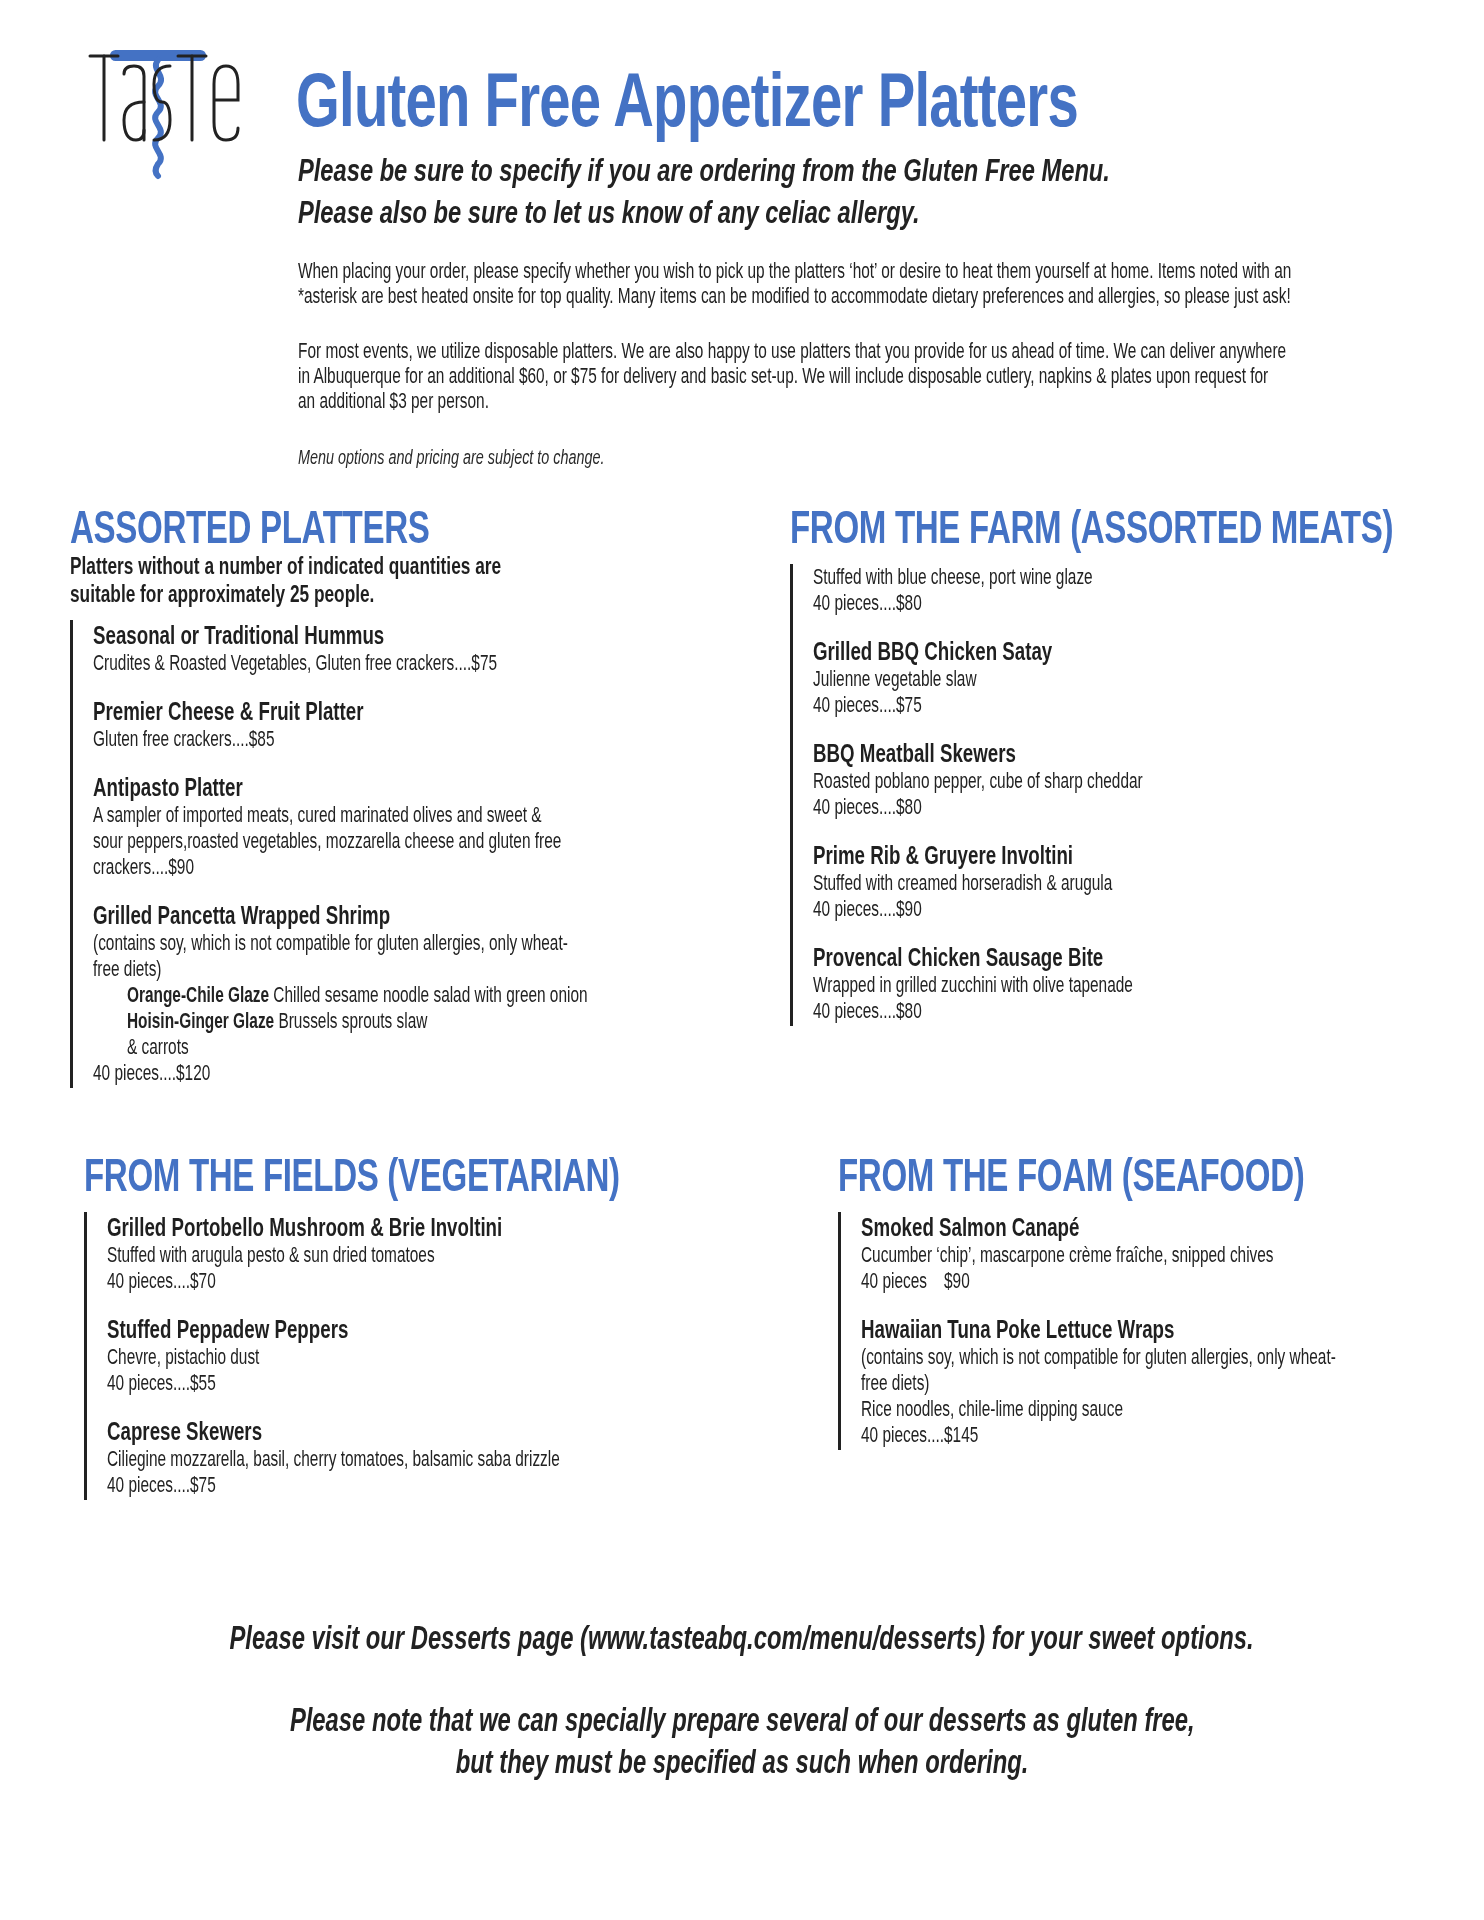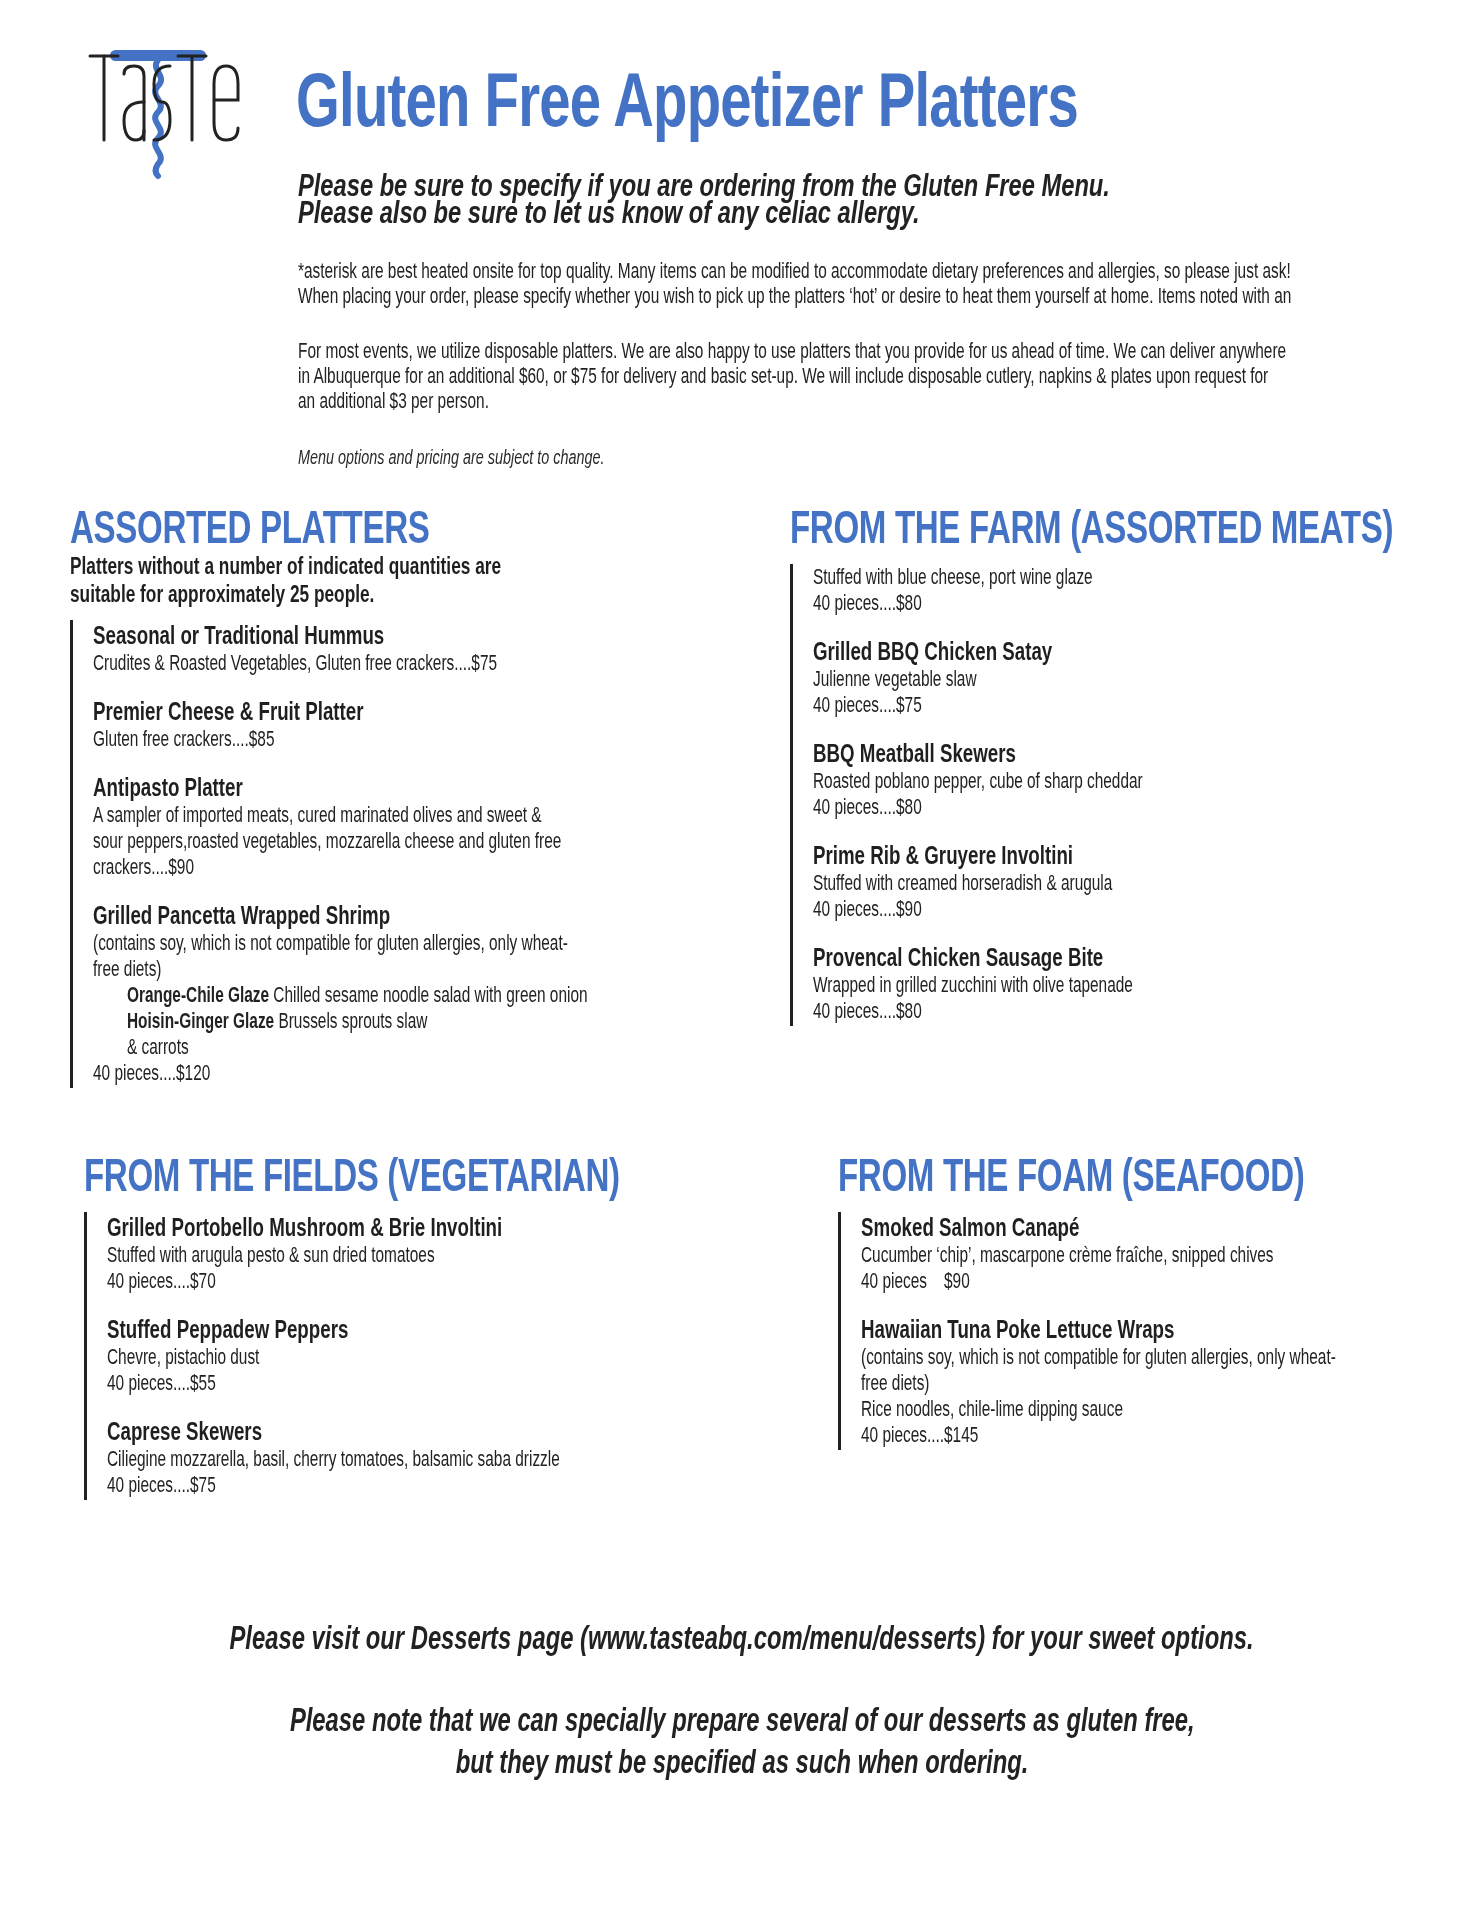--- a/index.html
+++ b/index.html
@@ -12,21 +12,21 @@
   .logo { position: absolute; left: 88px; top: 44px; width: 130px; height: 270px; }
   .logo svg { position: absolute; left: 0; top: 0; }
   .logo-word { position: absolute; left: -4px; top: 200px; width: 160px; height: 100px; }
 
   
   .title { position: absolute; left: 296px; top: 56px; font-size: 76px; font-weight: bold; color: #4472c4;
            letter-spacing: -1px; }
   .title .cond { transform: scaleX(0.74); }
   .subtitle { position: absolute; left: 298px; font-size: 32px; font-weight: bold; font-style: italic; color: #222; }
   .subtitle .cond { transform: scaleX(0.74); }
-  .sub1 { top: 167px; text-decoration: underline; }
+  .sub1 { top: 152px; text-decoration: underline; }
   .sub2 { top: 194px; }
 
   .intro { position: absolute; left: 298px; width: 1110px; font-size: 20px; color: #2a2a2a; line-height: 25px; }
   .intro .line { display: block; height: 25px; }
   .intro .cond { transform: scaleX(0.70); }
   .intro1 { top: 258px; }
   .intro-note { position: absolute; left: 298px; top: 446px; font-size: 20px; font-style: italic; color: #2a2a2a; }
   .intro-note .cond { transform: scaleX(0.72); }
 
   
@@ -85,22 +85,22 @@
       <path d="M150 84 Q 150 96 138 96 Q 126 96 126 78 L 126 40 Q 126 22 138 22 Q 150 22 150 40 L 150 56 L 126 56"></path>
     </g>
   </svg>
 </div>
 
 <h1 class="title"><span class="cond">Gluten Free Appetizer Platters</span></h1>
 <div class="subtitle sub1"><span class="cond">Please be sure to specify if you are ordering from the Gluten Free Menu.</span></div>
 <div class="subtitle sub2"><span class="cond">Please also be sure to let us know of any celiac allergy.</span></div>
 
 <div class="intro intro1">
+  <span class="line"><span class="cond">When placing your order, please specify whether you wish to pick up the platters ‘hot’ or desire to heat them yourself at home.  Items noted with an</span></span>
   <span class="line"><span class="cond">*asterisk are best heated onsite for top quality.  Many items can be modified to accommodate dietary preferences and allergies, so please just ask!</span></span>
-  <span class="line"><span class="cond">When placing your order, please specify whether you wish to pick up the platters ‘hot’ or desire to heat them yourself at home.  Items noted with an</span></span>
 </div>
 <div class="intro" style="top:338px">
   <span class="line"><span class="cond">For most events, we utilize disposable platters. We are also happy to use platters that you provide for us ahead of time.  We can deliver anywhere</span></span>
   <span class="line"><span class="cond">in Albuquerque for an additional $60, or $75 for delivery and basic set-up.  We will include disposable cutlery, napkins &amp; plates upon request for</span></span>
   <span class="line"><span class="cond">an additional $3 per person.</span></span>
 </div>
 <div class="intro-note"><span class="cond">Menu options and pricing are subject to change.</span></div>
 
 <section class="section s-assorted">
   <h2 class="sec-title"><span class="cond">ASSORTED PLATTERS</span></h2>

